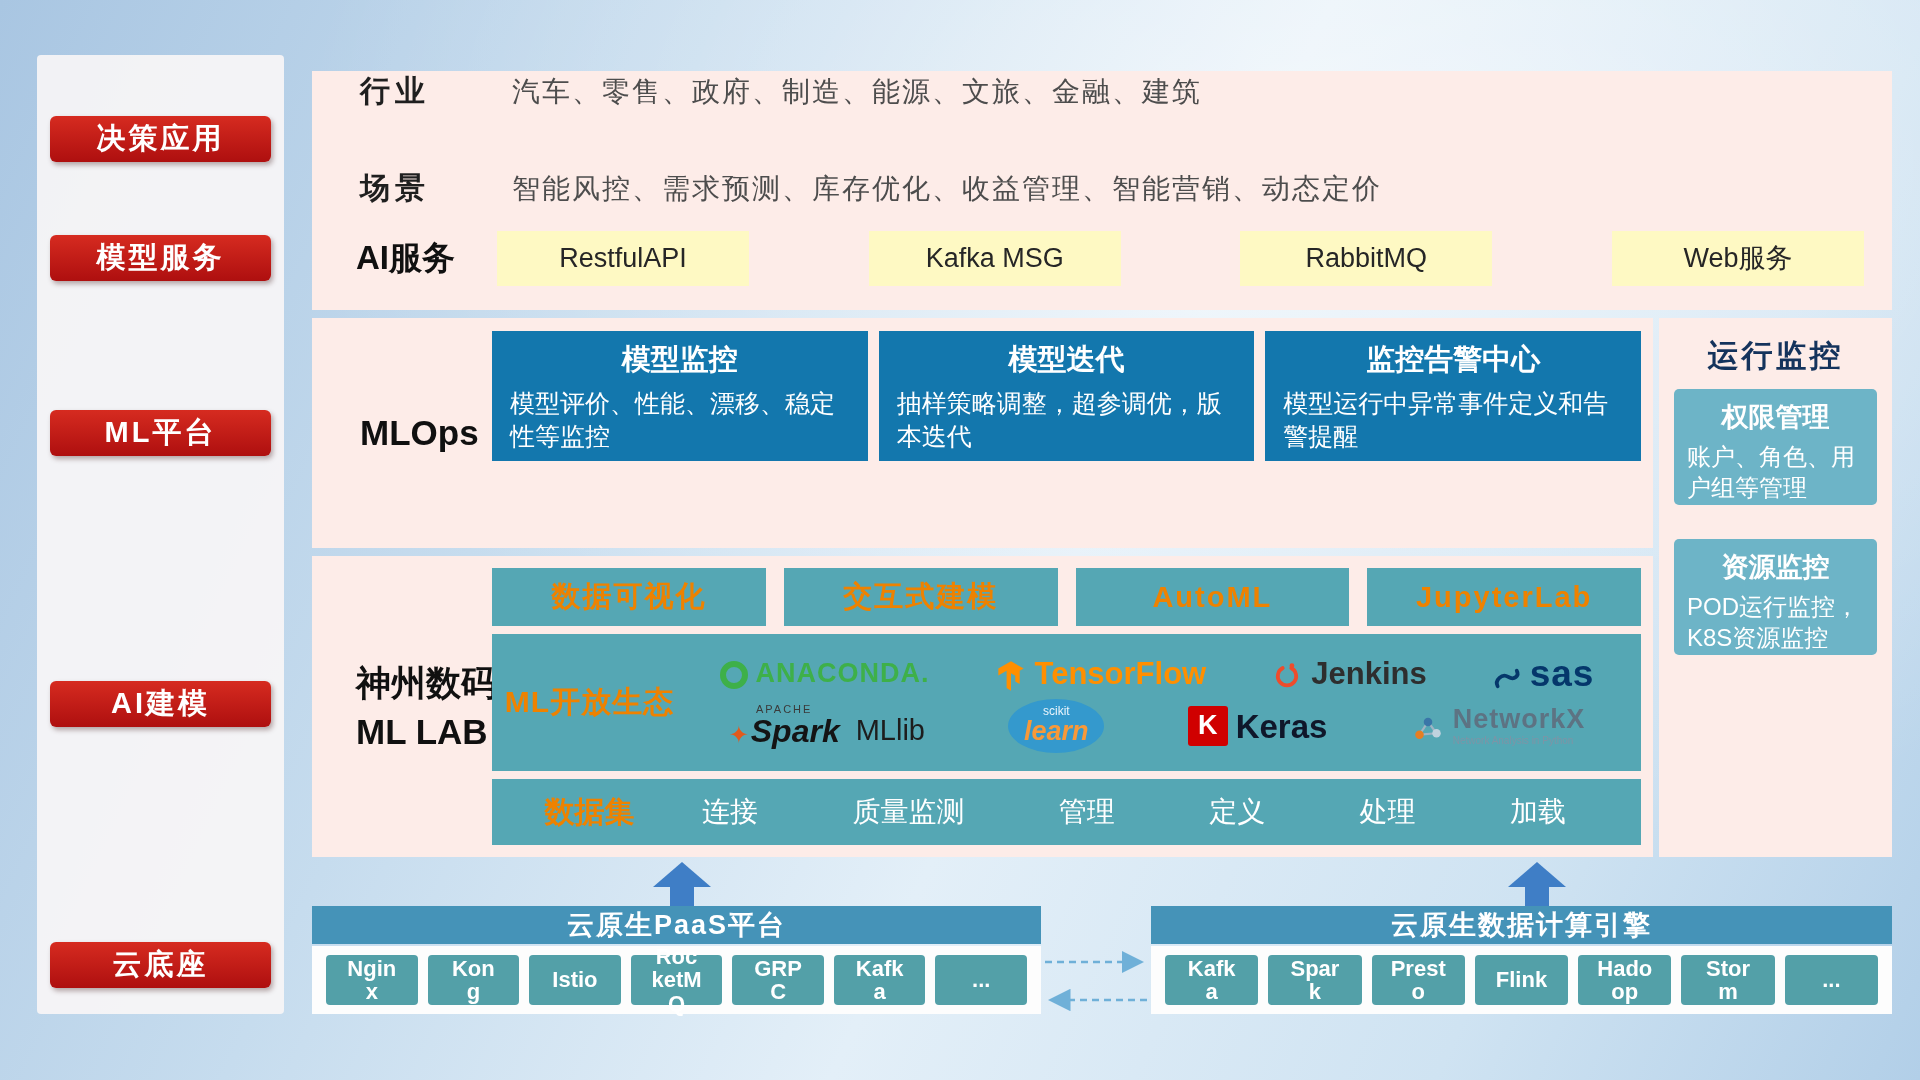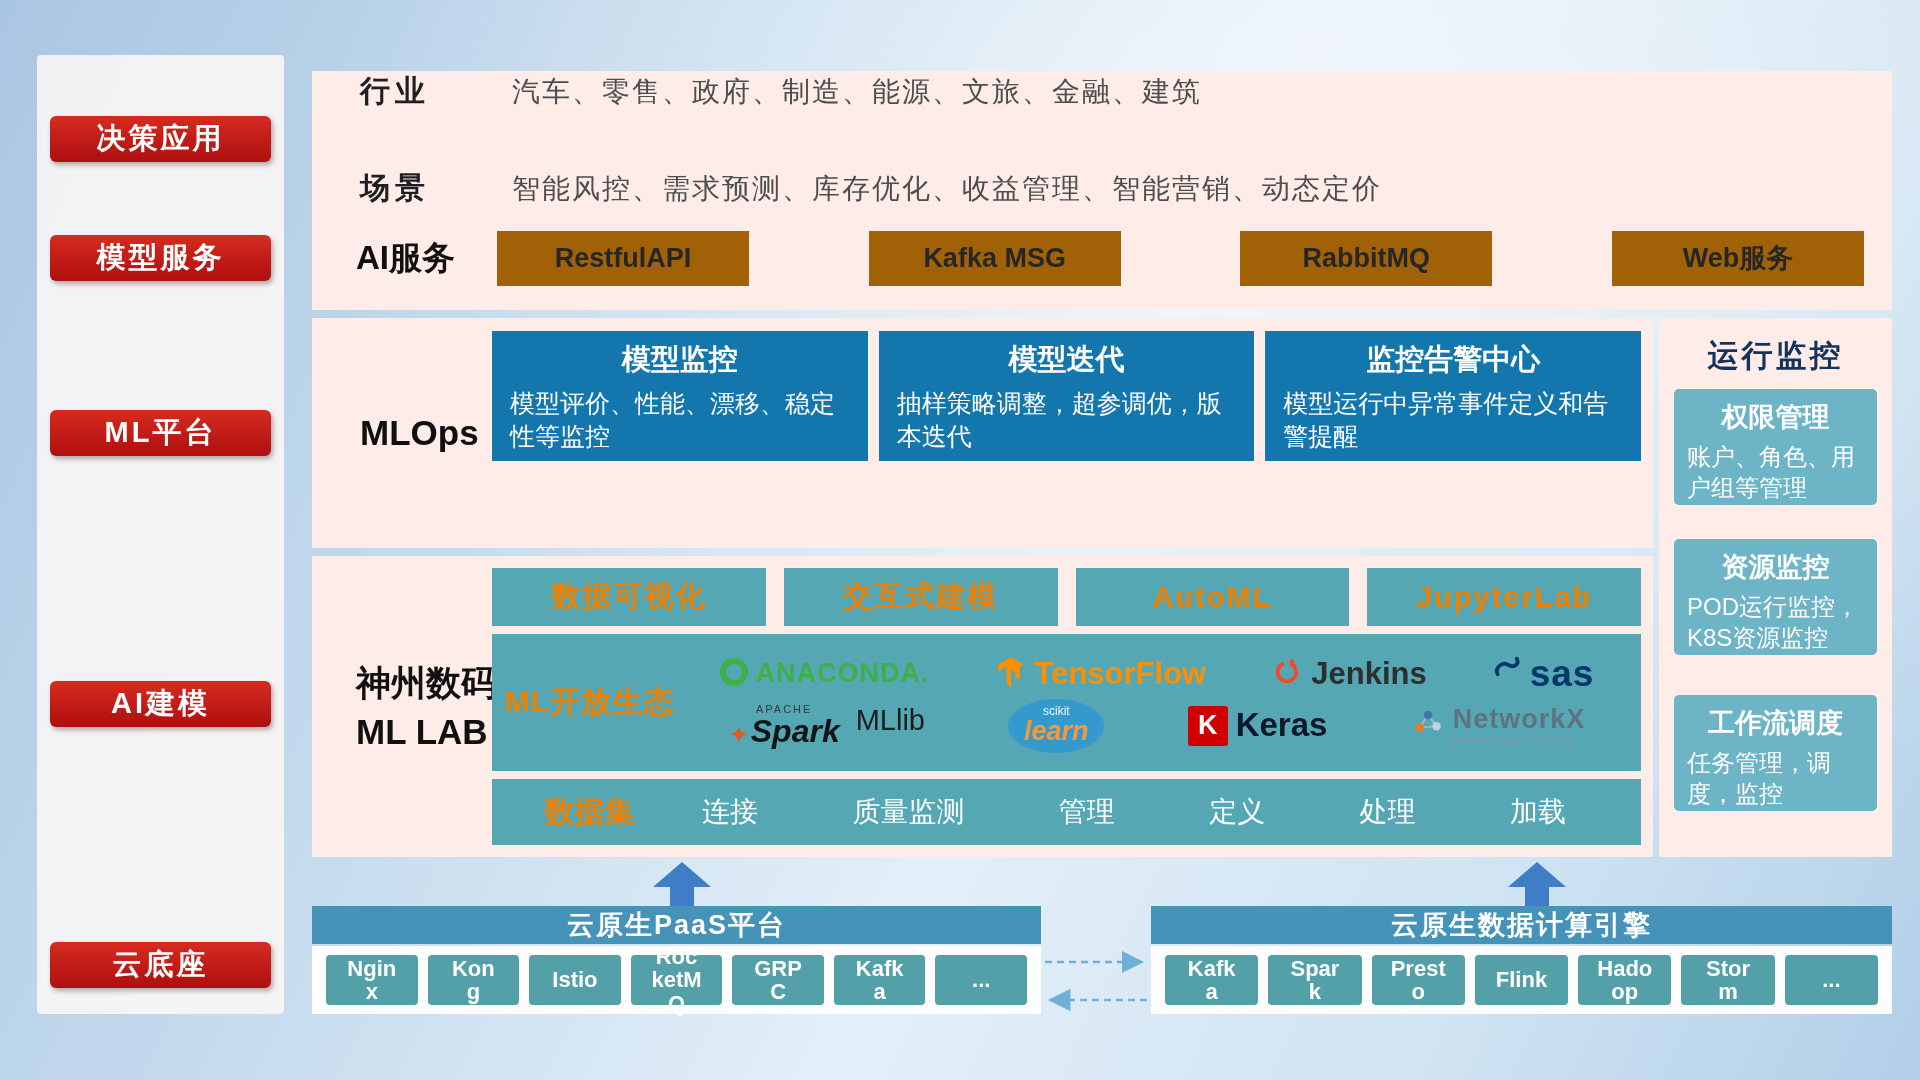--- a/index.html
+++ b/index.html
@@ -28,23 +28,23 @@
   .panel-apps { left:312px; top:55px; width:1580px; height:138px;
     display:flex; flex-direction:column; justify-content:space-between; padding-left:48px;margin-top:16px; }
   .app-row { display:flex; align-items:center; }
   .app-label { width:152px; font-size:30px; font-weight:bold; color:#1f1f1f; letter-spacing:5px; }
   .app-value { font-size:28px; color:#4d4d4d; letter-spacing:2px; word-spacing:6px; }
 
   
   .panel-service { left:312px; top:206px; width:1580px; height:104px; display:flex; align-items:center; }
   .service-label { width:185px; padding-left:44px; font-size:33px; font-weight:bold; color:#101010; }
   .service-buttons { flex:1; display:flex; justify-content:space-between; padding-right:28px; }
-  .gray-btn { width:252px; height:55px; background:#a16207;
+  .gray-btn { width:252px; height:55px; background:#fef9c3;
     display:flex; align-items:center; justify-content:center;
-    font-size:27px; font-weight:bold; color:#262626; }
+    font-size:27px; font-weight:normal; color:#262626; }
 
   
   .panel-mlops { left:312px; top:318px; width:1341px; height:230px; }
   .mlops-label { position:absolute; left:48px; top:95px; font-size:35px; font-weight:bold; color:#101010; }
   .mlops-cards { position:absolute; left:180px; top:13px; right:12px; height:130px; display:flex; gap:11px; }
   .mlops-card { flex:1; background:#1377ad; color:#fff; padding:9px 18px; }
   .mlops-card-title { text-align:center; font-size:29px; font-weight:bold; margin-bottom:7px; }
   .mlops-card-desc { font-size:25px; line-height:1.3; }
   .cicd-bar { position:absolute; left:180px; top:151px; right:12px; height:78px;
     background:#1377ad; color:#fff; display:flex; align-items:center; }
@@ -67,21 +67,21 @@
   .panel-mllab { left:312px; top:556px; width:1341px; height:301px; }
   .mllab-label { position:absolute; left:44px; top:102px; font-size:35px; font-weight:bold; color:#101010; line-height:1.4; }
   .tools-row { position:absolute; left:180px; top:12px; right:12px; height:58px; display:flex; gap:18px; }
   .tool-btn { flex:1; background:#55a7b4; color:#ee8200; font-size:29px; font-weight:bold;
     display:flex; align-items:center; justify-content:center; letter-spacing:2px; }
   .eco-box { position:absolute; left:180px; top:78px; right:12px; height:137px; background:#55a7b4;
     display:flex; align-items:center; }
   .eco-label { width:195px; text-align:center; color:#ee8200; font-size:30px; font-weight:bold; letter-spacing:1px; }
   .eco-logos { flex:1; display:flex; flex-direction:column; gap:4px; padding-right:14px; }
   .logo-row { display:flex; align-items:center; justify-content:space-around; }
-  .logo { display:inline-flex; align-items:flex-start; gap:8px; }
+  .logo { display:inline-flex; align-items:flex-end; gap:8px; }
   .ana-icon { width:28px; height:28px; border:6px solid #3eb049; border-radius:50%; }
   .ana-text { color:#3eb049; font-weight:bold; font-size:27px; letter-spacing:1px; }
   .tf-text { color:#ff8f00; font-weight:bold; font-size:31px; }
   .pt-text { color:#2e2e2e; font-weight:bold; font-size:31px; }
   .sas-text { color:#05376b; font-weight:bold; font-size:37px; letter-spacing:1px; }
   .spark-stack { display:inline-flex; flex-direction:column; align-items:center; line-height:1; }
   .apache-text { font-size:11px; color:#3a3a3a; letter-spacing:2px; }
   .spark-main { display:flex; align-items:flex-end; }
   .spark-star { color:#e25a1c; font-size:24px; margin-right:2px; }
   .spark-text { color:#141414; font-weight:bold; font-size:32px; font-style:italic; }
@@ -176,24 +176,20 @@
 <div class="panel panel-monitor">
   <div class="monitor-title">运行监控</div>
   <div class="monitor-card" style="top:71px;height:116px">
     <div class="monitor-card-title">权限管理</div>
     <div class="monitor-card-desc">账户、角色、用户组等管理</div>
   </div>
   <div class="monitor-card" style="top:221px;height:116px">
     <div class="monitor-card-title">资源监控</div>
     <div class="monitor-card-desc">POD运行监控，K8S资源监控</div>
   </div>
-  <div class="monitor-card" style="top:377px;height:116px">
-    <div class="monitor-card-title">工作流调度</div>
-    <div class="monitor-card-desc">任务管理，调度，监控</div>
-  </div>
 </div>
 
 <div class="panel panel-mllab">
   <div class="mllab-label">
     <div>神州数码</div>
     <div>ML LAB</div>
   </div>
   <div class="tools-row">
     <div class="tool-btn">数据可视化</div>
     <div class="tool-btn">交互式建模</div>

